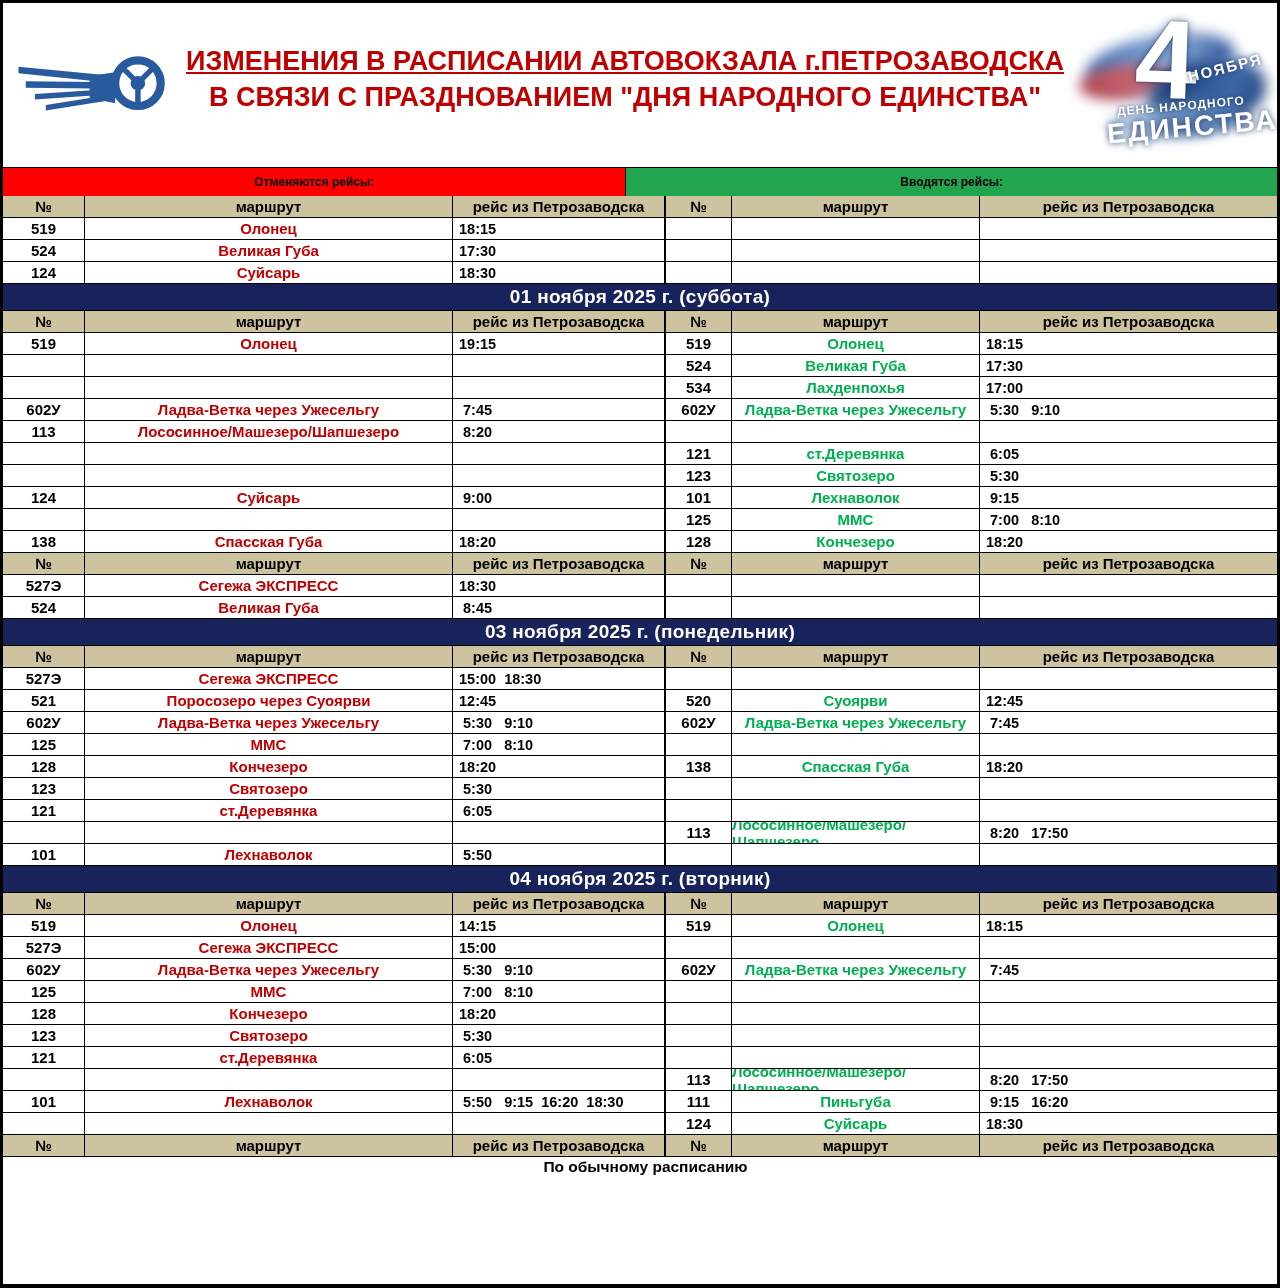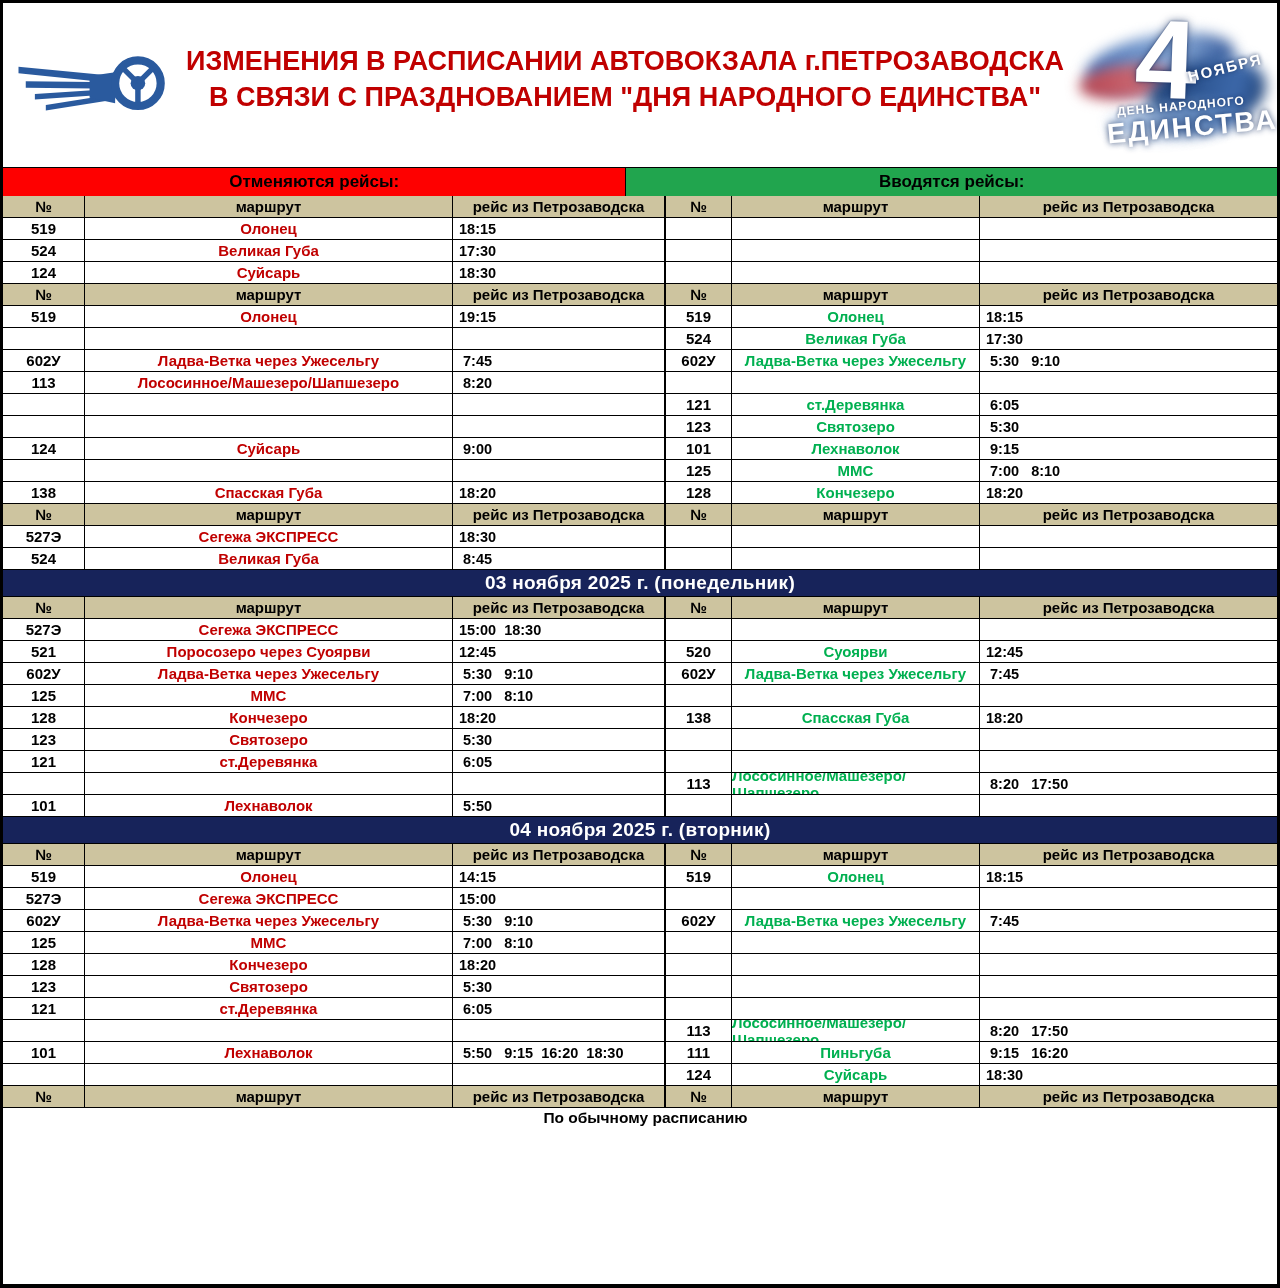--- a/index.html
+++ b/index.html
@@ -3,38 +3,38 @@
 <meta charset="utf-8">
 <style>
   html,body{margin:0;padding:0;background:#fff;}
   body{font-family:"Liberation Sans","DejaVu Sans",sans-serif;font-weight:bold;}
   #poster{width:1280px;height:1288px;box-sizing:border-box;border:3px solid #000;border-bottom-width:4px;overflow:hidden;background:#fff;position:relative;}
 
   
   .tophead{position:relative;height:164px;background:#fff;}
   .logo{position:absolute;left:10px;top:48px;}
   .title{position:absolute;left:165px;right:195px;top:40px;text-align:center;color:#c00000;}
-  .title .l1{font-size:27px;line-height:36px;white-space:nowrap;}
+  .title .l1{font-size:27px;line-height:36px;white-space:nowrap;text-decoration:underline;}
   .title .l2{font-size:27px;line-height:36px;white-space:nowrap;}
 
   
   .badge{position:absolute;right:8px;top:4px;width:190px;height:156px;}
   .badge .blob{position:absolute;border-radius:50%;filter:blur(7px);}
   .b1{left:6px;top:28px;width:150px;height:56px;background:linear-gradient(100deg,#3a66ad,#8fb0dc 60%,#2a4f93);transform:rotate(-10deg);}
   .b2{left:0px;top:58px;width:96px;height:34px;background:linear-gradient(90deg,#b5424e,#d7808a);transform:rotate(-6deg);}
   .b3{right:2px;top:52px;width:120px;height:72px;background:linear-gradient(120deg,#173a6e,#3d69ab 70%,#0e2a55);transform:rotate(-14deg);}
   .b4{left:30px;top:96px;width:130px;height:34px;background:linear-gradient(90deg,#9db9de,#5d86bd);transform:rotate(-5deg);opacity:.8;}
   .badge .day{position:absolute;left:56px;top:-12px;font-size:112px;color:#fff;transform:rotate(2deg);text-shadow:0 0 8px rgba(20,45,95,.65),0 0 2px rgba(20,45,95,.8);}
   .badge .month{position:absolute;left:108px;top:52px;font-size:15px;color:#fff;letter-spacing:2px;transform:rotate(-14deg);text-shadow:0 0 4px rgba(20,45,95,.9);}
   .badge .sub1{position:absolute;left:38px;top:92px;font-size:12px;color:#fff;letter-spacing:1px;transform:rotate(-5deg);text-shadow:0 0 4px rgba(20,45,95,.9);}
   .badge .sub2{position:absolute;left:28px;top:104px;font-size:28px;color:#fff;letter-spacing:2px;transform:rotate(-5deg);text-shadow:0 0 6px rgba(20,45,95,.9);}
 
   
   .band{display:flex;height:28px;border-top:1px solid #000;}
-  .band > div{display:flex;align-items:center;justify-content:center;font-size:17px;color:#000;}
+  .band > div{display:flex;align-items:center;justify-content:center;font-size:12px;color:#000;}
   .band-red{width:663px;background:#fe0000;border-right:1px solid #000;box-sizing:border-box;}
   .band-green{width:692px;background:#21a54e;}
 
   
   .datebar{height:26px;background:#17235a;color:#fff;font-size:19px;display:flex;align-items:center;justify-content:center;border-bottom:1px solid #000;letter-spacing:.3px;}
   .row{display:grid;grid-template-columns:82px 368px 213px 66px 248px 297px;border-bottom:1px solid #000;background:#fff;}
   .cell{box-sizing:border-box;height:21px;border-right:1px solid #000;display:flex;align-items:center;justify-content:center;font-size:15px;color:#000;overflow:hidden;}
   .cell:last-child{border-right:none;}
   .hdr .cell{background:#cdc49f;height:21px;}
   .c2l{border-right-width:2px;}
@@ -114,20 +114,21 @@
         <div class="cell c2r time"></div>
       </div>
       <div class="row">
         <div class="cell c0l num">124</div>
         <div class="cell c1l red">Суйсарь</div>
         <div class="cell c2l time">18:30</div>
         <div class="cell c0r num"></div>
         <div class="cell c1r green"></div>
         <div class="cell c2r time"></div>
       </div>
+      <div class="datebar">01 ноября 2025 г. (суббота)</div>
       <div class="row hdr">
         <div class="cell c0l">№</div>
         <div class="cell c1l">маршрут</div>
         <div class="cell c2l">рейс из Петрозаводска</div>
         <div class="cell c0r">№</div>
         <div class="cell c1r">маршрут</div>
         <div class="cell c2r">рейс из Петрозаводска</div>
       </div>
       <div class="row">
         <div class="cell c0l num">519</div>
@@ -139,20 +140,28 @@
       </div>
       <div class="row">
         <div class="cell c0l num"></div>
         <div class="cell c1l red"></div>
         <div class="cell c2l time"></div>
         <div class="cell c0r num">524</div>
         <div class="cell c1r green">Великая Губа</div>
         <div class="cell c2r time">17:30</div>
       </div>
       <div class="row">
+        <div class="cell c0l num"></div>
+        <div class="cell c1l red"></div>
+        <div class="cell c2l time"></div>
+        <div class="cell c0r num">534</div>
+        <div class="cell c1r green">Лахденпохья</div>
+        <div class="cell c2r time">17:00</div>
+      </div>
+      <div class="row">
         <div class="cell c0l num">602У</div>
         <div class="cell c1l red">Ладва-Ветка через Ужесельгу</div>
         <div class="cell c2l time"> 7:45</div>
         <div class="cell c0r num">602У</div>
         <div class="cell c1r green">Ладва-Ветка через Ужесельгу</div>
         <div class="cell c2r time"> 5:30   9:10</div>
       </div>
       <div class="row">
         <div class="cell c0l num">113</div>
         <div class="cell c1l red">Лососинное/Машезеро/Шапшезеро</div>

